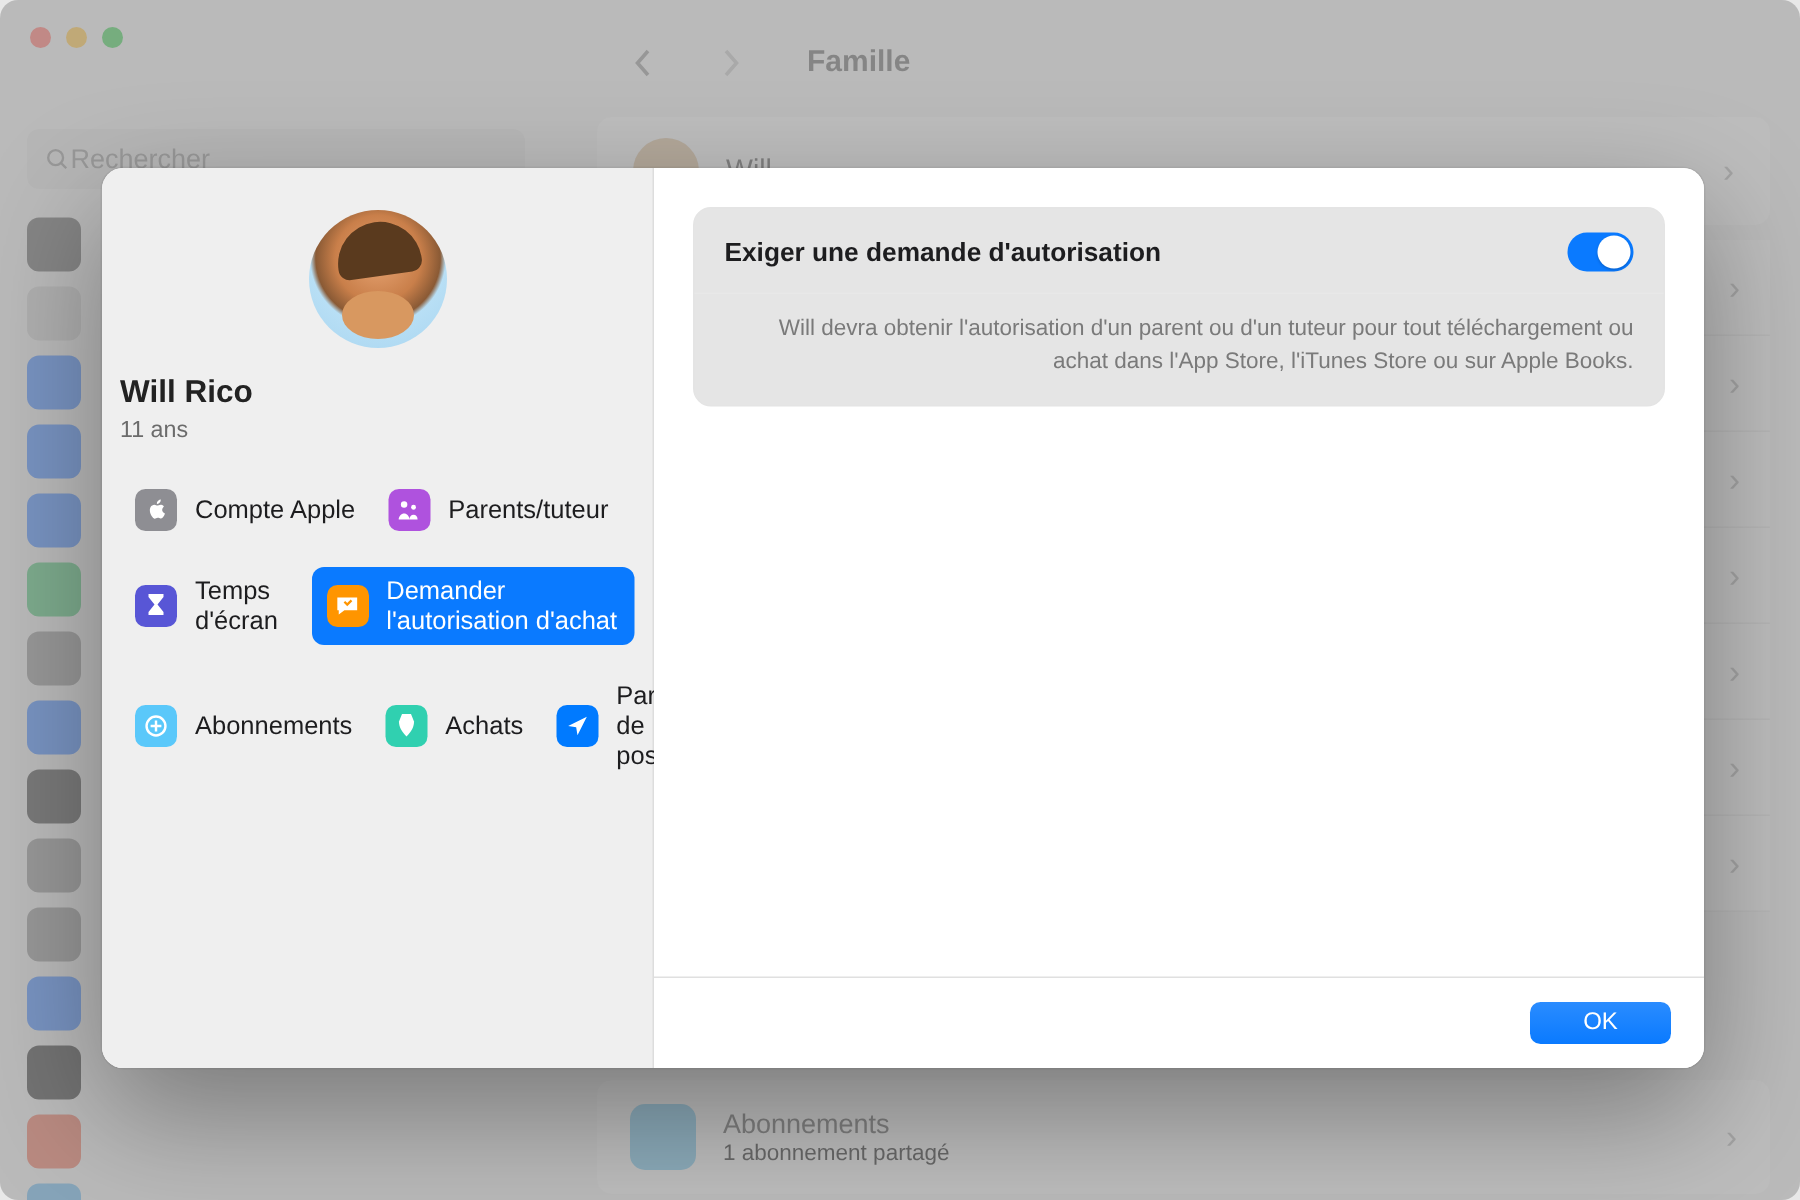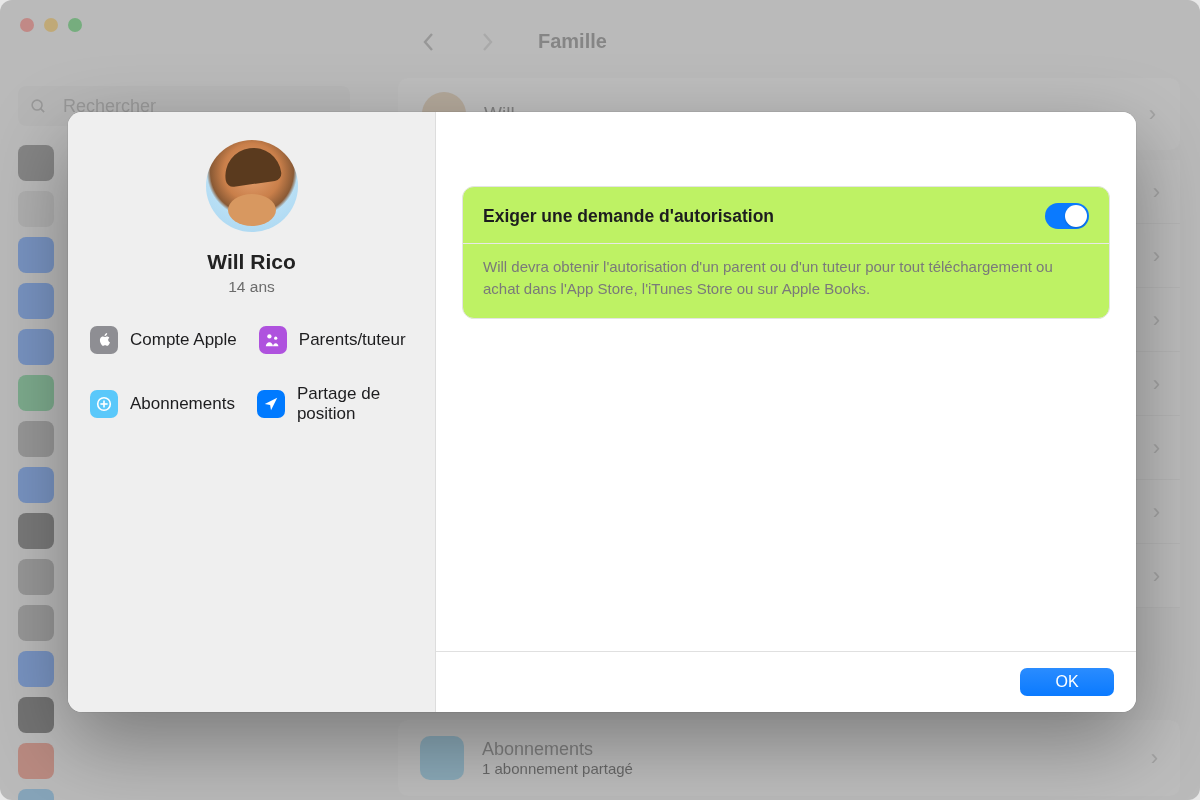--- a/index.html
+++ b/index.html
@@ -5,42 +5,42 @@
     * { margin: 0; padding: 0; box-sizing: border-box; font-family: -apple-system, BlinkMacSystemFont, "Segoe UI", Helvetica, Arial, sans-serif; -webkit-font-smoothing: antialiased; }
     body { width: 1200px; height: 800px; overflow: hidden; background: #e8e8e8; position: relative; }
 
     
     .bg-window { position: absolute; inset: 0; background: #ededed; border-radius: 12px; filter: opacity(0.6); }
     .bg-traffic { position: absolute; top: 18px; left: 20px; display: flex; gap: 10px; }
     .bg-traffic span { width: 14px; height: 14px; border-radius: 50%; display: block; }
     .bg-traffic .r { background: #ff5f57; }
     .bg-traffic .y { background: #febc2e; }
     .bg-traffic .g { background: #28c840; }
-    .bg-search { position: absolute; top: 86px; left: 18px; width: 332px; height: 40px; background: #e2e2e2; border-radius: 8px; display: flex; align-items: center; padding: 0 12px; color: #8a8a8a; font-size: 18px; gap: 16px; }
+    .bg-search { position: absolute; top: 86px; left: 18px; width: 332px; height: 40px; background: #e2e2e2; border-radius: 8px; display: flex; align-items: center; padding: 0 12px; color: #8a8a8a; font-size: 18px; gap: 0; }
     .bg-sidebar-icons { position: absolute; top: 145px; left: 18px; width: 42px; display: flex; flex-direction: column; gap: 10px; }
     .bg-sidebar-icons div { width: 36px; height: 36px; border-radius: 8px; background: #5a8fd8; }
     .bg-nav { position: absolute; top: 30px; left: 422px; display: flex; align-items: center; gap: 44px; color: #777; }
     .bg-nav .title { font-size: 20px; font-weight: 600; color: #555; }
     .bg-main-card { position: absolute; top: 78px; left: 398px; right: 20px; height: 72px; background: #f3f3f3; border-radius: 10px; display: flex; align-items: center; padding: 0 24px; gap: 18px; }
     .bg-main-card .av { width: 44px; height: 44px; border-radius: 50%; background: #d8b890; }
     .bg-main-card .nm { font-size: 19px; color: #444; }
     .bg-rows { position: absolute; top: 160px; left: 398px; right: 20px; display: flex; flex-direction: column; }
     .bg-row { height: 64px; background: #f3f3f3; border-bottom: 1px solid #e0e0e0; position: relative; }
     .bg-row:after { content: "›"; position: absolute; right: 20px; top: 50%; transform: translateY(-50%); color: #aaa; font-size: 22px; }
     .bg-subs { position: absolute; left: 398px; right: 20px; bottom: 4px; height: 76px; background: #f3f3f3; border-radius: 10px; display: flex; align-items: center; padding: 0 22px; gap: 18px; }
     .bg-subs .ic { width: 44px; height: 44px; border-radius: 10px; background: #65bfe8; }
     .bg-subs .t1 { font-size: 18px; color: #444; }
     .bg-subs .t2 { font-size: 15px; color: #000000; }
     .bg-dim { position: absolute; inset: 0; background: rgba(120,120,120,0.42); border-radius: 12px; }
 
     
     .modal { position: absolute; top: 112px; left: 68px; width: 1068px; height: 600px; background: #fff; border-radius: 14px; box-shadow: 0 30px 80px rgba(0,0,0,0.35), 0 0 0 1px rgba(0,0,0,0.05); display: flex; overflow: hidden; }
 
     .modal-sidebar { width: 368px; background: #efefef; padding: 28px 12px 20px 12px; display: flex; flex-direction: column; border-right: 1px solid #ddd; }
-    .profile { text-align: center; margin-bottom: 24px; }
+    .profile { text-align: left; margin-bottom: 24px; }
     .avatar { width: 92px; height: 92px; border-radius: 50%; background: radial-gradient(circle at 50% 35%, #e8a574 0%, #c97f4a 38%, #8a5a35 55%, #b8dff5 60%, #a8d5f0 100%); margin: 0 auto 18px; position: relative; overflow: hidden; }
     .avatar::before { content:""; position:absolute; top:8px; left:18px; width:56px; height:36px; background:#5a3a1e; border-radius: 30px 30px 8px 8px; transform: rotate(-8deg); }
     .avatar::after { content:""; position:absolute; bottom:6px; left:22px; width:48px; height:32px; background:#d89860; border-radius:50%; }
     .profile-name { font-size: 21px; font-weight: 600; color: #222; margin-bottom: 4px; }
     .profile-age { font-size: 15.5px; color: #6b6b6b; }
 
     .menu { display: flex; flex-direction: column; gap: 2px; }
     .menu-group { margin-bottom: 16px; display: flex; flex-direction: row; gap: 2px; }
     .menu-item { display: flex; align-items: center; gap: 12px; padding: 6px 10px; border-radius: 8px; font-size: 17px; color: #1d1d1f; cursor: default; min-height: 34px; }
     .menu-item .icon { width: 28px; height: 28px; border-radius: 7px; display: flex; align-items: center; justify-content: center; flex-shrink: 0; color: #fff; }
@@ -50,27 +50,27 @@
     .ic-apple { background: #8e8e93; }
     .ic-parents { background: #af52de; }
     .ic-screen { background: #5856d6; }
     .ic-ask { background: #ff9500; }
     .ic-subs { background: #5ac8fa; }
     .ic-purch { background: #30d0b0; }
     .ic-loc { background: #007aff; }
 
     .modal-content { flex: 1; display: flex; flex-direction: column; background: #fff; }
     .content-body { flex: 1; padding: 26px 26px 0 26px; }
-    .setting-card { border: 1px solid #e4e4e4; border-radius: 12px; background: #bef264; padding: 0; margin-top: 48px; }
+    .setting-card { border: 1px solid #e4e4e4; border-radius: 12px; background: #e5e5e5; padding: 0; }
     .setting-head { display: flex; align-items: center; justify-content: space-between; padding: 16px 20px 14px 20px; }
     .setting-title { font-size: 17.5px; font-weight: 600; color: #1d1d1f; }
     .toggle { width: 44px; height: 26px; border-radius: 13px; background: #0a7aff; position: relative; }
     .toggle::after { content:""; position:absolute; top:2px; right:2px; width:22px; height:22px; background:#fff; border-radius:50%; box-shadow:0 1px 2px rgba(0,0,0,0.2); }
     .setting-divider { height: 1px; background: #e8e8e8; margin: 0 0 0 0; }
-    .setting-desc { padding: 12px 20px 18px 20px; font-size: 15px; line-height: 1.45; color: #7a7a7a; }
+    .setting-desc { padding: 12px 20px 18px 20px; font-size: 15px; line-height: 1.45; color: #7a7a7a; text-align: right; }
 
     .content-footer { border-top: 1px solid #e0e0e0; padding: 16px 22px; display: flex; justify-content: flex-end; }
     .ok-btn { background: linear-gradient(#2a8cff, #0a7aff); color: #fff; border: none; border-radius: 7px; font-size: 16px; font-weight: 500; padding: 5px 20px; min-width: 94px; cursor: default; }
 
     
     svg { display: block; }
   </style>
 </head>
 <body>
 
@@ -136,21 +136,21 @@
     <span style="margin-left:auto;color:#aaa;font-size:22px">›</span>
   </div>
 </div>
 <div class="bg-dim"></div>
 
 <div class="modal">
   <div class="modal-sidebar">
     <div class="profile">
       <div class="avatar"></div>
       <div class="profile-name">Will Rico</div>
-      <div class="profile-age">14 ans</div>
+      <div class="profile-age">11 ans</div>
     </div>
 
     <div class="menu">
       <div class="menu-group">
         <div class="menu-item">
           <span class="icon ic-apple">
             <svg width="16" height="18" viewBox="0 0 16 20" fill="#fff">
                 <path d="M12.5 10.5c0-2 1.3-3 1.4-3.1-0.8-1.1-2-1.3-2.4-1.3-1 0-2 .6-2.5.6s-1.3-.6-2.2-.6c-1.1 0-2.2.7-2.8 1.7-1.2 2.1-.3 5.2.9 6.9.6.8 1.2 1.8 2.1 1.7.9 0 1.2-.6 2.3-.6s1.4.6 2.3.5c1 0 1.6-.9 2.1-1.7.7-1 1-2 1-2-.1 0-2.2-.8-2.2-3.1M10.8 4.5c.5-.6.8-1.4.7-2.3-.7 0-1.6.5-2.1 1.1-.5.5-.9 1.4-.7 2.2.8.1 1.6-.4 2.1-1"></path>
               </svg>
           </span>
@@ -161,31 +161,58 @@
             <svg width="18" height="16" viewBox="0 0 20 16" fill="#fff">
                 <circle cx="6" cy="4" r="2.4"></circle>
                 <circle cx="13" cy="6" r="1.8"></circle>
                 <path d="M2 15c0-2.5 2-4.5 4-4.5s4 2 4 4.5M10 15c0-2 1.3-3.5 3-3.5s3 1.5 3 3.5"></path>
               </svg>
           </span>
           <span>Parents/tuteur</span>
         </div>
       </div>
 
+      <div class="menu-group">
+        <div class="menu-item">
+          <span class="icon ic-screen">
+            <svg width="14" height="18" viewBox="0 0 14 18" fill="#fff">
+                <path d="M2 1h10v2l-4 5 4 5v2H2v-2l4-5-4-5z"></path>
+              </svg>
+          </span>
+          <span>Temps d'écran</span>
+        </div>
+        <div class="menu-item selected">
+          <span class="icon ic-ask">
+            <svg width="17" height="16" viewBox="0 0 18 16" fill="#fff">
+                <path d="M2 2h14v9H7l-4 3v-3H2z"></path>
+                <path d="M7 5l2 2 3-3" stroke="#ff9500" stroke-width="1.6" fill="none"></path>
+              </svg>
+          </span>
+          <span>Demander l'autorisation d'achat</span>
+        </div>
+      </div>
 
       <div class="menu-group">
         <div class="menu-item">
           <span class="icon ic-subs">
             <svg width="18" height="18" viewBox="0 0 20 20" fill="none" stroke="#fff" stroke-width="1.8">
                 <circle cx="10" cy="10" r="7"></circle>
                 <line x1="10" y1="6" x2="10" y2="14"></line>
                 <line x1="6" y1="10" x2="14" y2="10"></line>
               </svg>
           </span>
           <span>Abonnements</span>
+        </div>
+        <div class="menu-item">
+          <span class="icon ic-purch">
+            <svg width="16" height="18" viewBox="0 0 16 18" fill="#fff">
+                <path d="M5 1h6l2 5c0 4-2 7-5 10-3-3-5-6-5-10z"></path>
+              </svg>
+          </span>
+          <span>Achats</span>
         </div>
         <div class="menu-item">
           <span class="icon ic-loc">
             <svg width="16" height="16" viewBox="0 0 18 18" fill="#fff">
                 <path d="M2 9l14-7-7 14-1-6z"></path>
               </svg>
           </span>
           <span>Partage de position</span>
         </div>
       </div>

